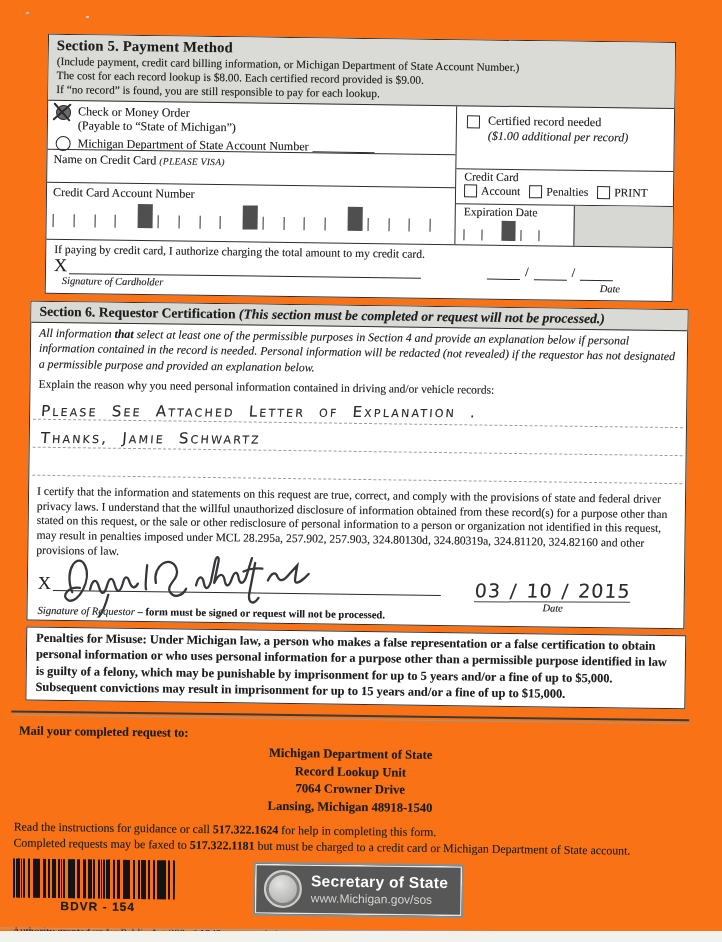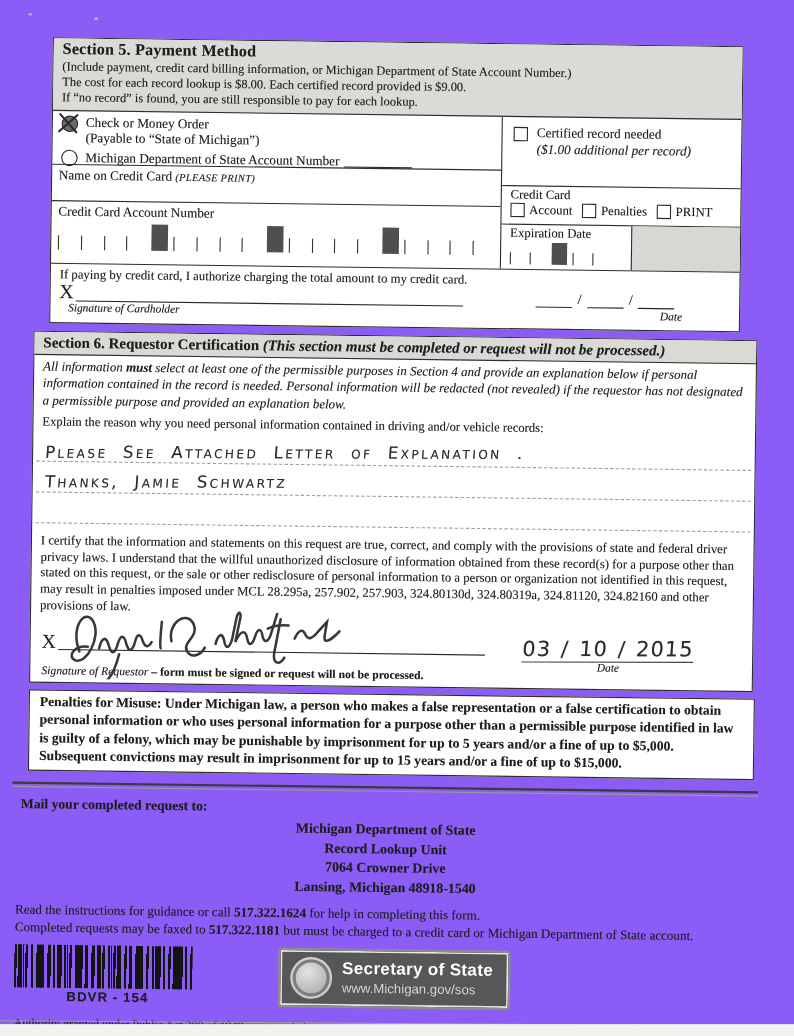--- a/index.html
+++ b/index.html
@@ -1,18 +1,18 @@
 <!DOCTYPE html>
 <html><head>
 <meta charset="utf-8">
 <style>
   html,body { margin:0; padding:0; background:#e8e8e6; }
   .page {
     position:relative; width:722px; height:942px; margin:0 auto;
-    background:#8b5cf6; overflow:hidden;
+    background:#f97316; overflow:hidden;
     font-family:"Liberation Serif","DejaVu Serif",serif; color:#1d1d1d;
   }
   .rot { position:absolute; left:0; top:0; width:722px;
     transform:rotate(0.75deg); transform-origin:60px 40px;
     text-shadow:0.2px 0.2px 0.3px rgba(45,45,45,.4);
   }
   .ital { font-style:italic; }
   b { font-weight:700; }
 
   
@@ -163,21 +163,21 @@
               </div>
             </div>
             <div class="opt opt2">
               <span class="radio"></span>
               <span>Michigan Department of State Account Number</span>
               <span class="blank"></span>
             </div>
           </div>
           <div class="row namerow">
             <span>Name on Credit Card</span>
-            <span class="hint">(PLEASE PRINT)</span>
+            <span class="hint">(PLEASE VISA)</span>
           </div>
           <div class="ccnumrow">
             <div>Credit Card Account Number</div>
             <div class="digits">
               <span class="dt"></span>
                 <span class="dt"></span>
                 <span class="dt"></span>
                 <span class="dt"></span>
                 <span class="dsep"></span>
               <span class="dt"></span>
@@ -253,21 +253,21 @@
           <span class="ital datelab">Date</span>
         </div>
       </div>
     </section>
 
     <section class="s6box">
       <header class="s6head">
         <span class="s6title">Section 6.  Requestor Certification</span>
         <span class="s6note">(This section must be completed or request will not be processed.)</span>
       </header>
-      <p class="s6intro"><span>All information </span><b>must</b><span> select at least one of the permissible purposes in Section 4 and provide an explanation below if personal information contained in the record is needed.  Personal information will be redacted (not revealed) if the requestor has not designated a permissible purpose and provided an explanation below.</span></p>
+      <p class="s6intro"><span>All information </span><b>that</b><span> select at least one of the permissible purposes in Section 4 and provide an explanation below if personal information contained in the record is needed.  Personal information will be redacted (not revealed) if the requestor has not designated a permissible purpose and provided an explanation below.</span></p>
       <p class="explain">Explain the reason why you need personal information contained in driving and/or vehicle records:</p>
 
       <div class="writerow first">
         <span class="hand">Please  See  Attached  Letter  of  Explanation .</span>
       </div>
       <div class="writerow">
         <span class="hand">Thanks,  Jamie  Schwartz</span>
       </div>
       <div class="writerow"></div>
 

